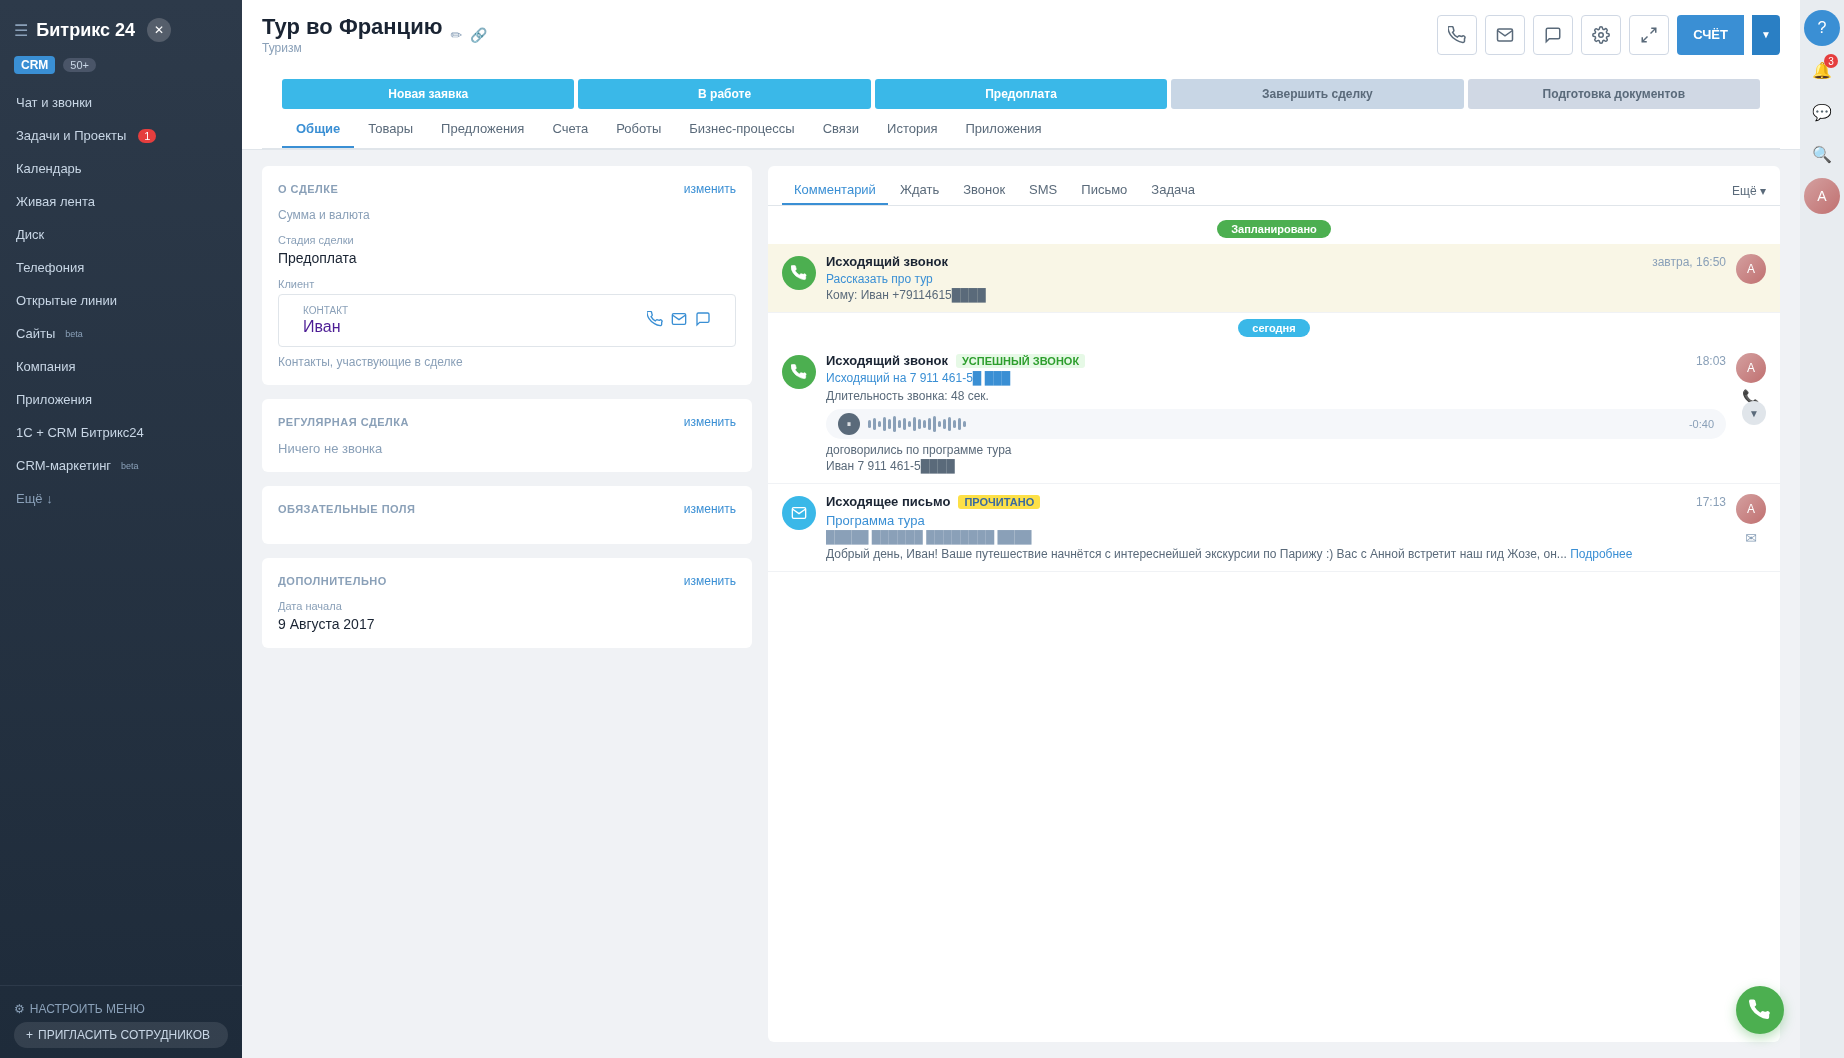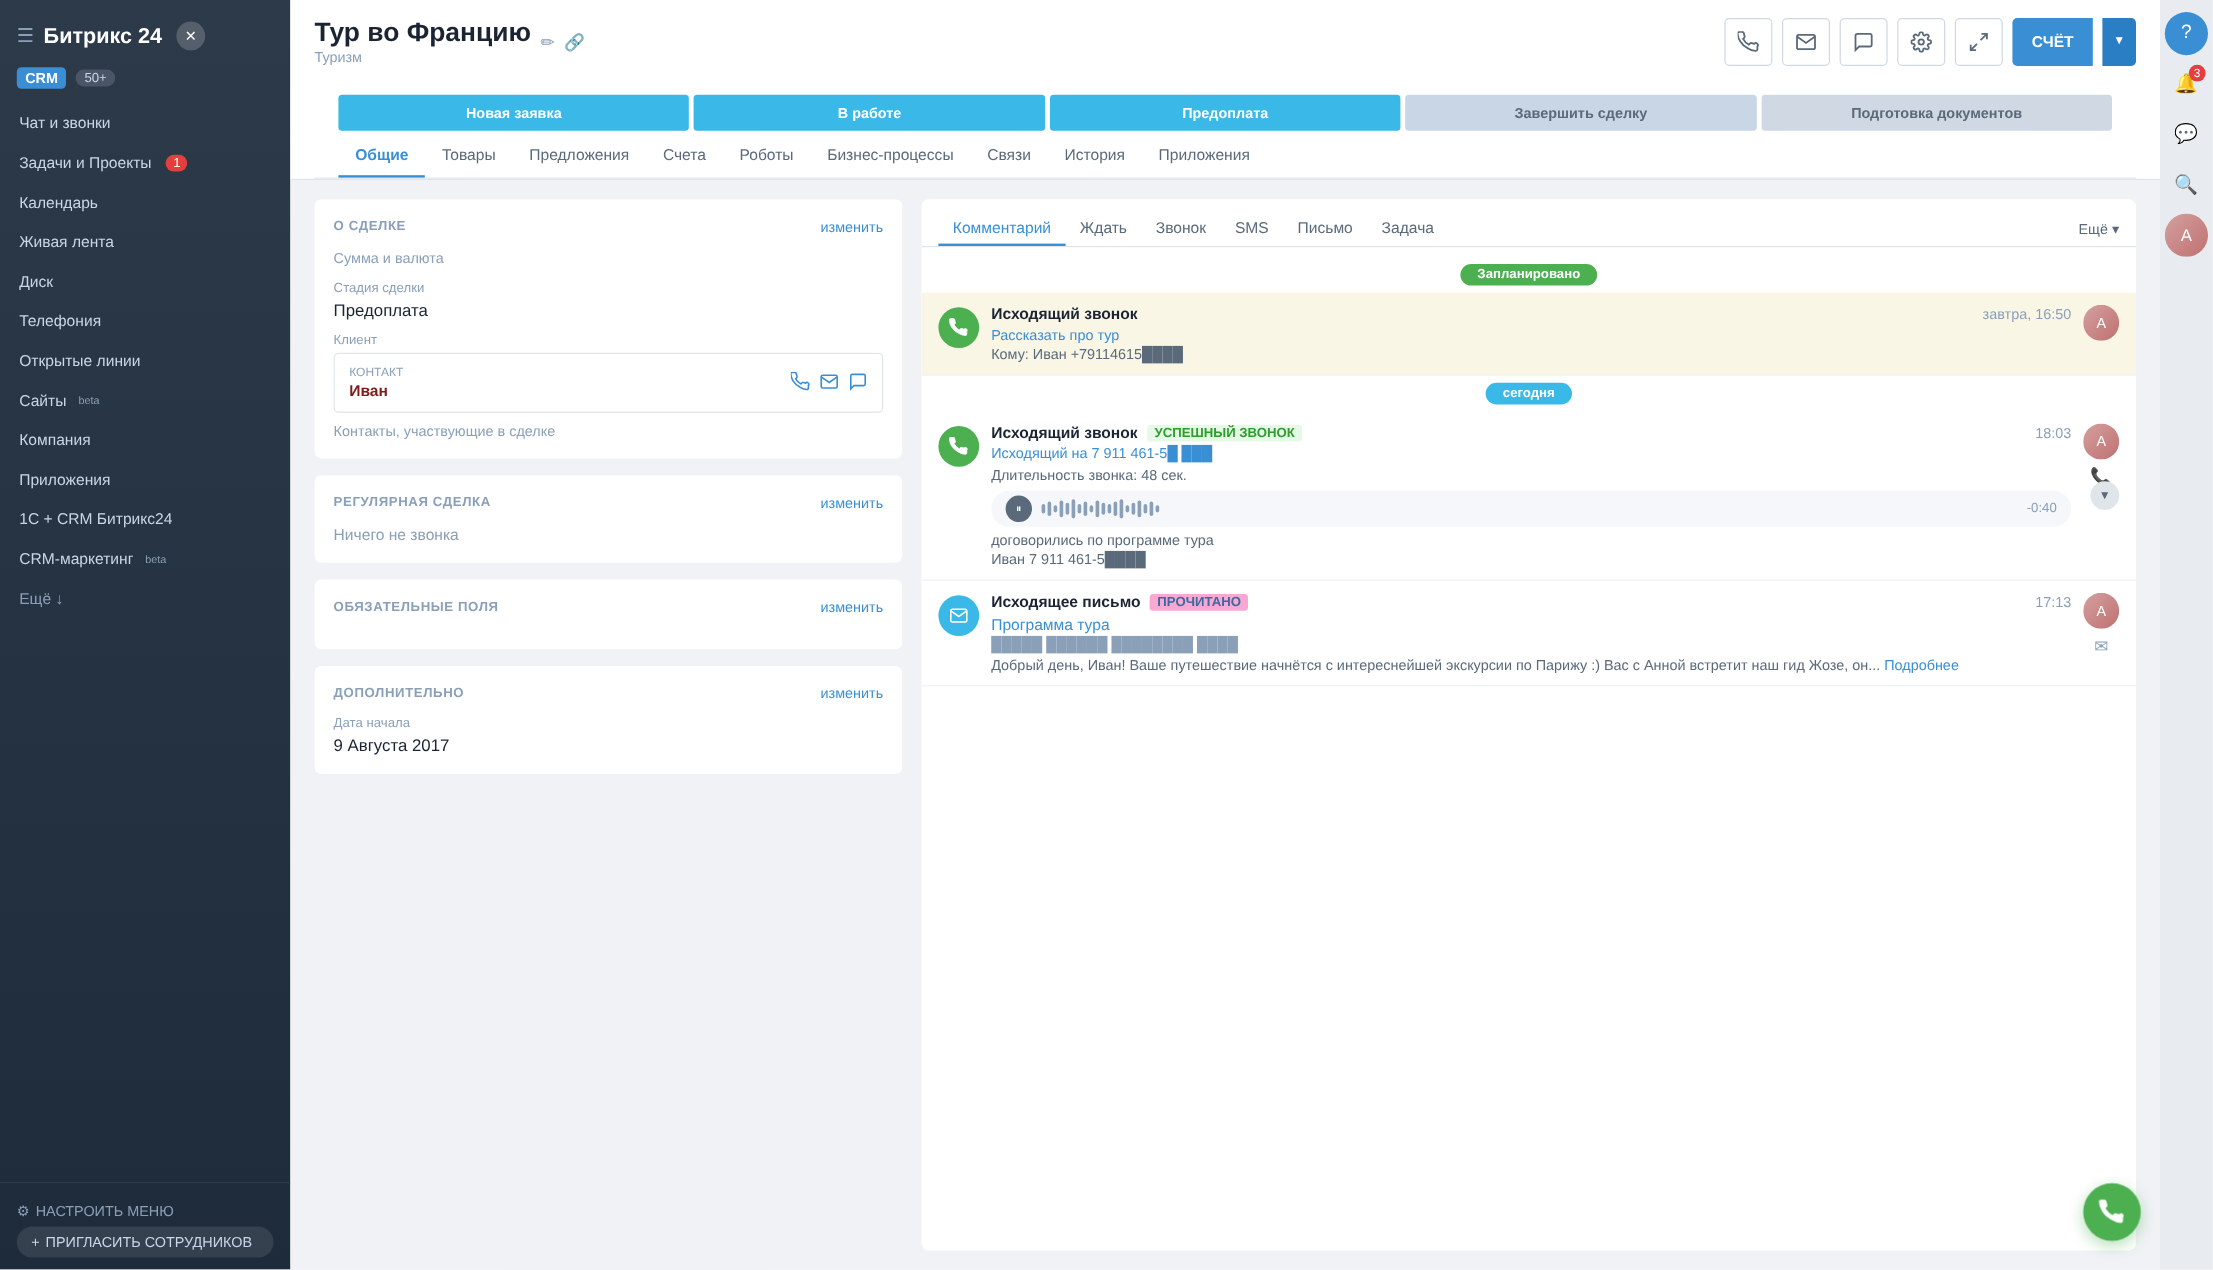--- a/index.html
+++ b/index.html
@@ -146,25 +146,25 @@
       display: flex; justify-content: space-between; align-items: center; margin-bottom: 12px;
     }
     .section-title { font-size: 11px; font-weight: 700; color: #8aa0b8; letter-spacing: 0.5px; text-transform: uppercase; }
     .edit-link { font-size: 12px; color: #3a8fd4; cursor: pointer; }
     .amount-label { font-size: 12px; color: #8aa0b8; margin-bottom: 4px; }
     .amount-value { font-size: 32px; font-weight: 300; color: #1a2433; display: flex; align-items: baseline; gap: 8px; }
     .amount-currency { font-size: 20px; color: #8aa0b8; }
     .field-label { font-size: 11px; color: #8aa0b8; margin-top: 12px; margin-bottom: 4px; }
     .field-value { font-size: 14px; color: #1a2433; }
     .client-box {
-      border: 1px solid #e0e5ea; border-radius: 4px; padding: 10px 12px;
+      border: 1px solid #e0e5ea; border-radius: 4px; padding: 10px 24px;
       display: flex; align-items: center; justify-content: space-between;
     }
     .client-type { font-size: 10px; color: #8aa0b8; margin-bottom: 2px; }
-    .client-name { font-size: 13px; color: #7f1d1d; font-weight: 700; }
+    .client-name { font-size: 16px; color: #4c1d95; font-weight: 400; }
     .client-actions { display: flex; gap: 8px; color: #3a8fd4; }
     .contacts-link { font-size: 12px; color: #8aa0b8; margin-top: 8px; cursor: pointer; }
 
     
     .right-panel { flex: 1; background: #fff; border-radius: 6px; display: flex; flex-direction: column; overflow: hidden; }
     .activity-tabs {
       display: flex; gap: 0; padding: 10px 14px 0 14px; border-bottom: 1px solid #e0e5ea; align-items: center;
     }
     .act-tab {
       padding: 6px 12px; font-size: 13px; cursor: pointer; color: #5a6a7a; border-bottom: 2px solid transparent; white-space: nowrap;
@@ -189,21 +189,21 @@
     .tl-icon {
       width: 34px; height: 34px; border-radius: 50%; display: flex; align-items: center; justify-content: center;
       flex-shrink: 0; font-size: 15px; color: #fff; margin-top: 2px;
     }
     .tl-icon.phone { background: #4caf50; }
     .tl-icon.mail { background: #3ab8e8; }
     .tl-body { flex: 1; }
     .tl-header { display: flex; align-items: center; gap: 8px; flex-wrap: wrap; }
     .tl-title { font-size: 13px; font-weight: 600; color: #1a2433; }
     .tl-badge-success { background: #e6f9e6; color: #2d9e2d; font-size: 11px; border-radius: 3px; padding: 1px 6px; font-weight: 600; }
-    .tl-badge-read { background: #f9a8d4; color: #3a6a9e; font-size: 11px; border-radius: 3px; padding: 1px 6px; font-weight: 600; }
+    .tl-badge-read { background: #fde047; color: #3a6a9e; font-size: 11px; border-radius: 3px; padding: 1px 6px; font-weight: 600; }
     .tl-time { font-size: 12px; color: #8aa0b8; margin-left: auto; }
     .tl-text { font-size: 12px; color: #3a8fd4; cursor: pointer; margin-top: 3px; }
     .tl-sub { font-size: 12px; color: #5a6a7a; margin-top: 2px; }
     .tl-avatar { width: 30px; height: 30px; border-radius: 50%; overflow: hidden; flex-shrink: 0; }
     .tl-avatar-img {
       width: 100%; height: 100%; background: linear-gradient(135deg, #d4a0a0, #c07070);
       display: flex; align-items: center; justify-content: center; color: #fff; font-size: 12px;
     }
     .tl-action-icon { color: #8aa0b8; cursor: pointer; font-size: 14px; }
 

